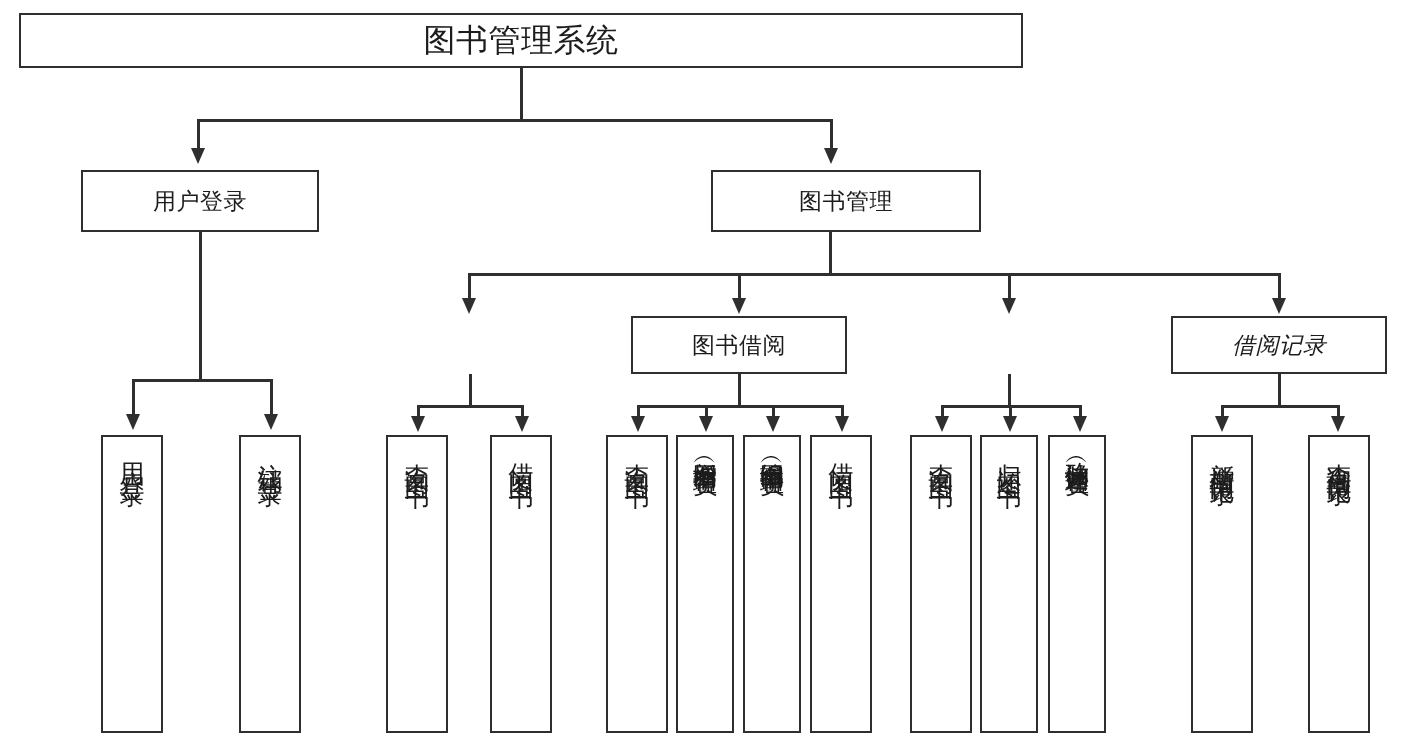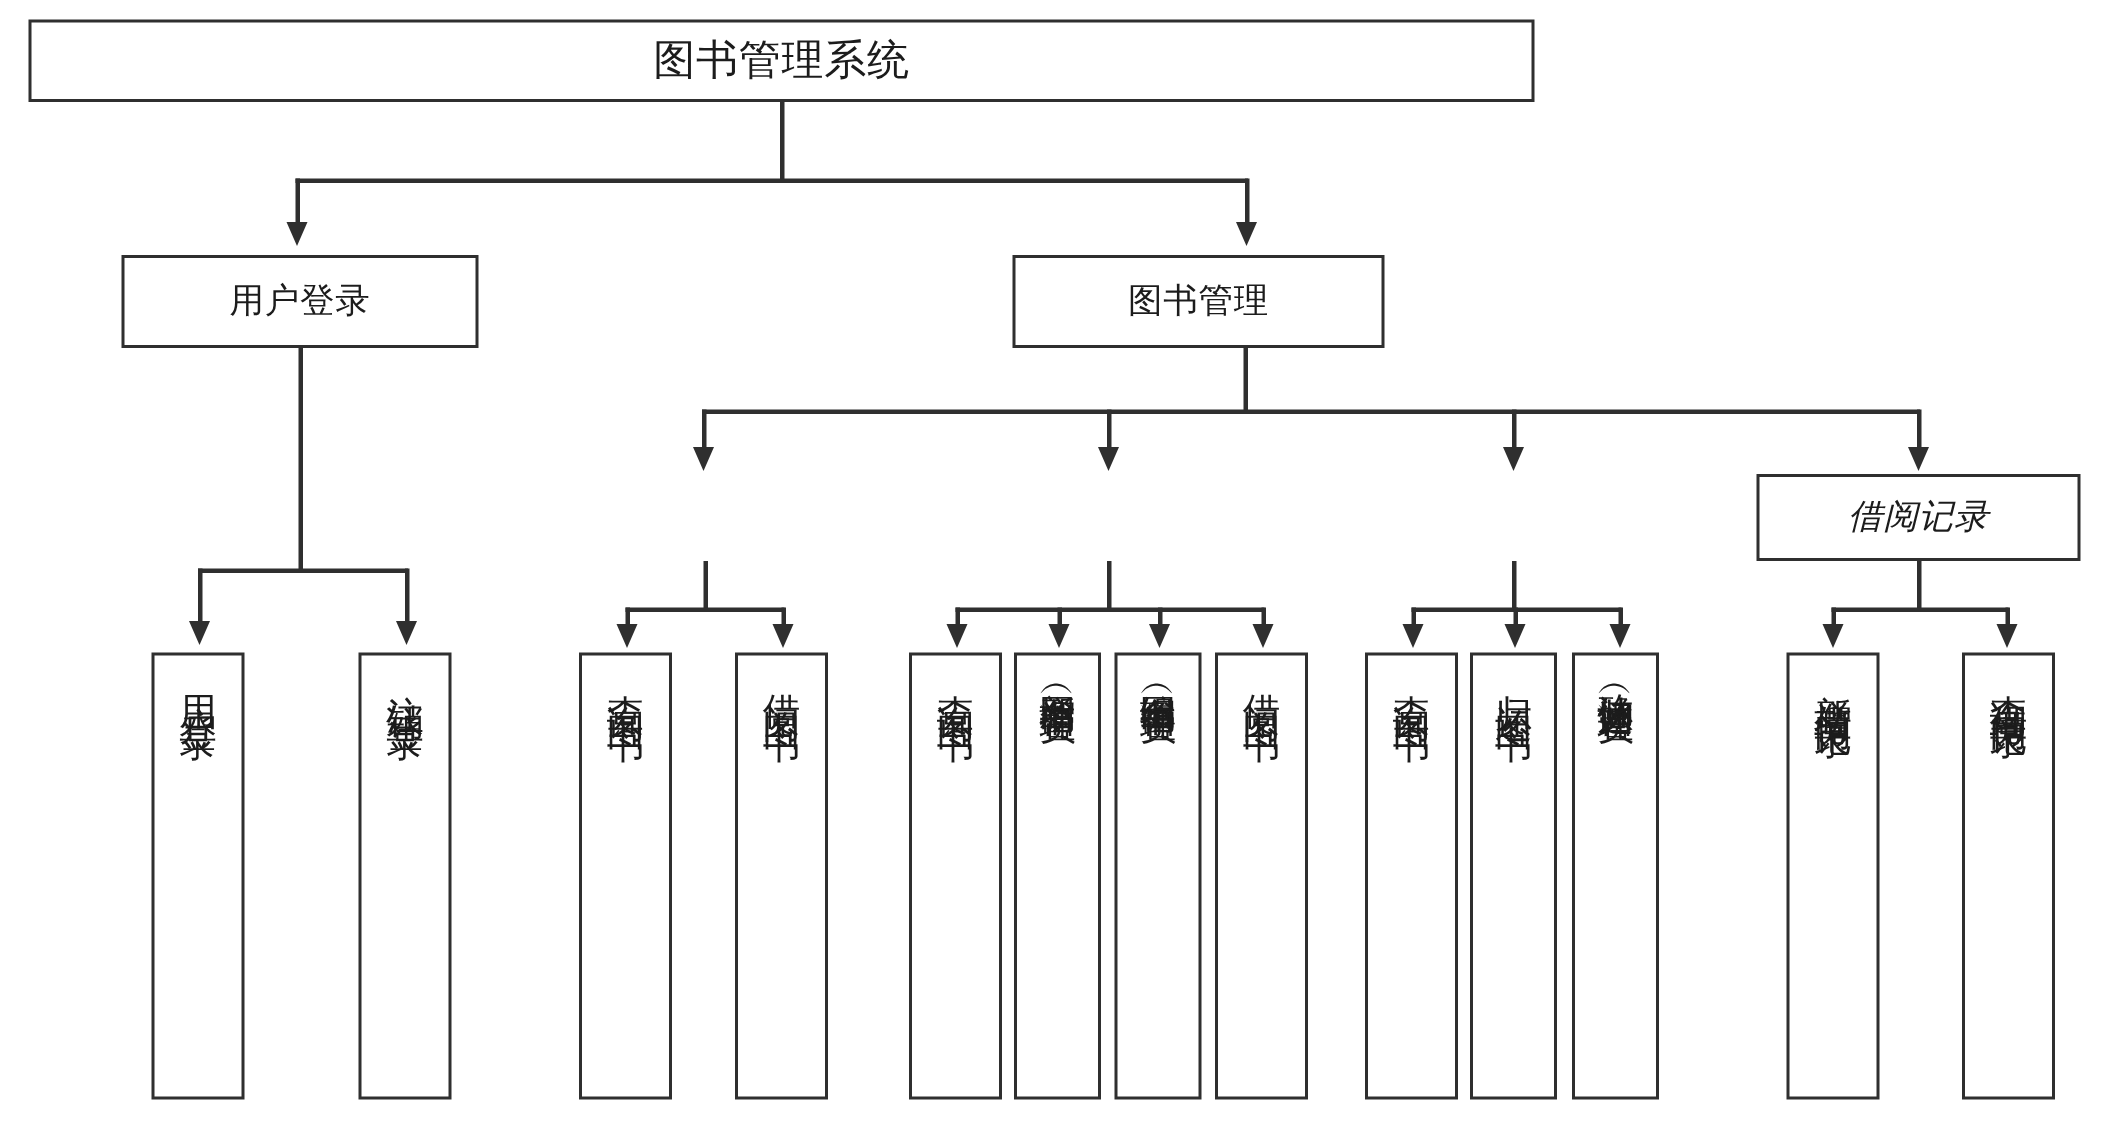--- a/index.html
+++ b/index.html
@@ -30,21 +30,21 @@
   .node .lbl{
     display:block;
     letter-spacing:.5px;
     color:#1c1c1c;
   }
   
   .h-node .lbl{
     font-size:23px;
     writing-mode:horizontal-tb;
   }
-  .root .lbl{font-size:28px;}
+  .root .lbl{font-size:32px;}
   
   .v-node{
     align-items:flex-start;
     justify-content:center;
     padding-top:6px;
   }
   .v-node .lbl{
     writing-mode:vertical-rl;
     text-orientation:upright;
     font-size:25px;
@@ -106,21 +106,21 @@
   <div class="vline" style="left:197px;top:119px;height:30px;"></div>
   <div class="arrow" style="left:191px;top:148px;"></div>
 
   <div class="vline" style="left:830px;top:119px;height:30px;"></div>
   <div class="arrow" style="left:824px;top:148px;"></div>
 
   <div class="node h-node" style="left:81px;top:170px;width:238px;height:62px;">
     <span class="lbl">用户登录</span>
   </div>
 
-  <div class="node h-node" style="left:675px;top:170px;width:248px;height:62px;">
+  <div class="node h-node" style="left:711px;top:170px;width:270px;height:62px;">
     <span class="lbl">图书管理</span>
   </div>
 
   <div class="vline" style="left:199px;top:232px;height:148px;"></div>
   <div class="hline" style="left:132px;top:379px;width:140px;"></div>
   <div class="vline" style="left:132px;top:379px;height:36px;"></div>
   <div class="arrow" style="left:126px;top:414px;"></div>
   <div class="vline" style="left:270px;top:379px;height:36px;"></div>
   <div class="arrow" style="left:264px;top:414px;"></div>
 
@@ -128,20 +128,23 @@
   <div class="hline" style="left:468px;top:273px;width:812px;"></div>
   <div class="vline" style="left:468px;top:273px;height:26px;"></div>
   <div class="arrow" style="left:462px;top:298px;"></div>
   <div class="vline" style="left:738px;top:273px;height:26px;"></div>
   <div class="arrow" style="left:732px;top:298px;"></div>
   <div class="vline" style="left:1008px;top:273px;height:26px;"></div>
   <div class="arrow" style="left:1002px;top:298px;"></div>
   <div class="vline" style="left:1278px;top:273px;height:26px;"></div>
   <div class="arrow" style="left:1272px;top:298px;"></div>
 
+  <div class="node h-node" style="left:631px;top:316px;width:216px;height:58px;">
+    <span class="lbl">图书借阅</span>
+  </div>
   <div class="node h-node" style="left:1171px;top:316px;width:216px;height:58px;font-style:italic;">
     <span class="lbl">借阅记录</span>
   </div>
 
   <div class="vline" style="left:469px;top:374px;height:32px;"></div>
   <div class="hline" style="left:417px;top:405px;width:106px;"></div>
   <div class="vline" style="left:417px;top:405px;height:12px;"></div>
   <div class="arrow" style="left:411px;top:416px;"></div>
   <div class="vline" style="left:521px;top:405px;height:12px;"></div>
   <div class="arrow" style="left:515px;top:416px;"></div>

